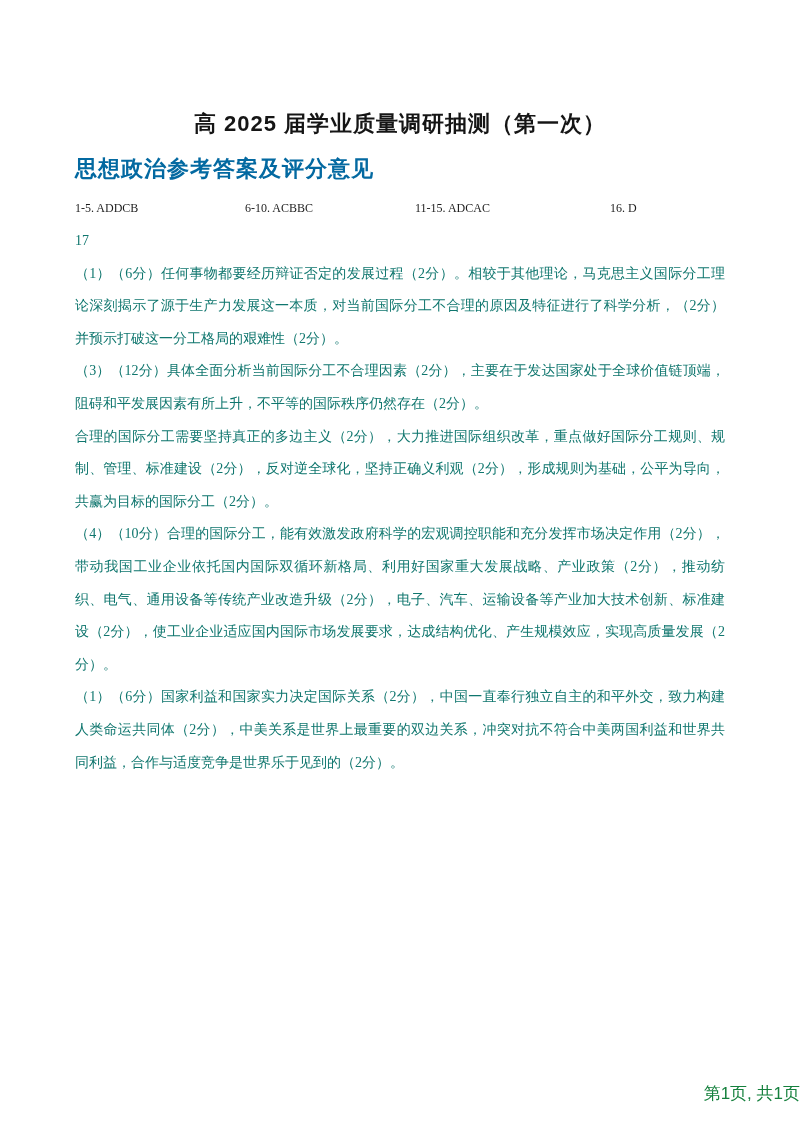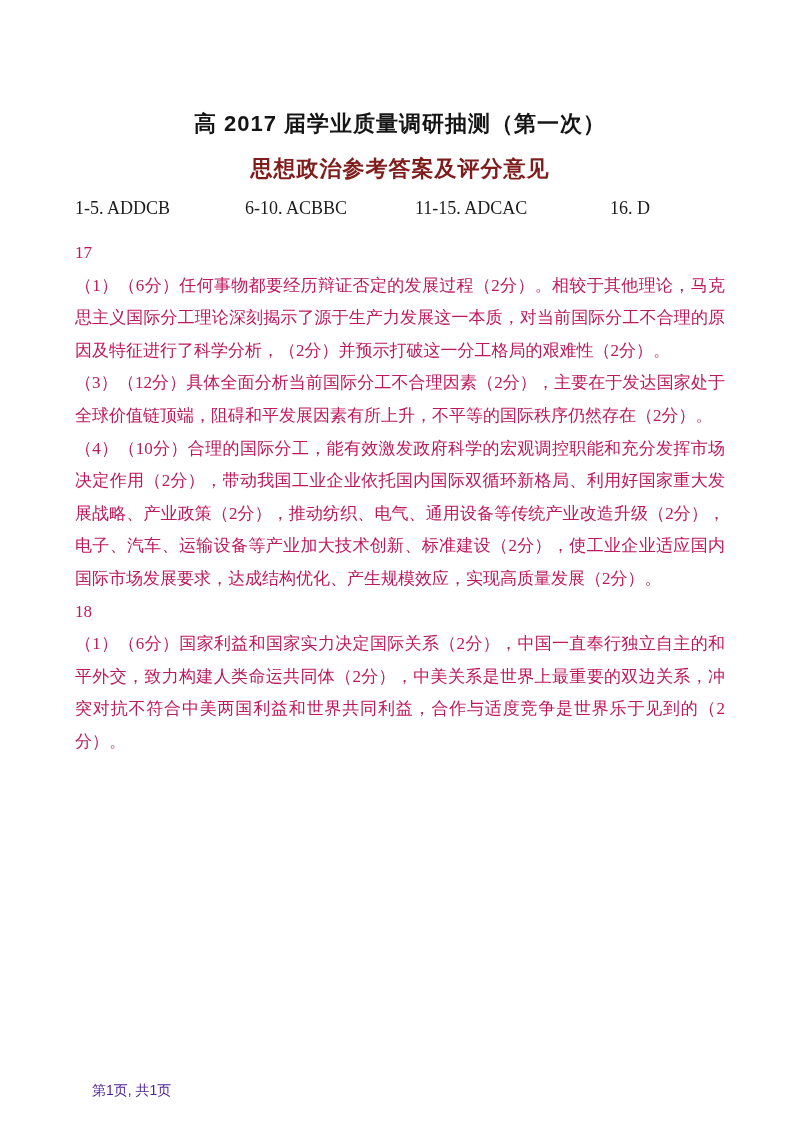--- a/index.html
+++ b/index.html
@@ -26,89 +26,89 @@
     text-align: center;
     font-family: "Liberation Sans", "DejaVu Sans", sans-serif;
     font-weight: 700;
     font-size: 22px;
     line-height: 28px;
     letter-spacing: 1px;
     color: #151515;
   }
   .doc-subtitle {
     margin: 17px 0 0 0;
-    text-align: center;
+    text-align: left;
     font-family: "Liberation Sans", "DejaVu Sans", sans-serif;
     font-weight: 700;
     font-size: 22px;
     line-height: 28px;
     letter-spacing: 1px;
-    color: #7f1d1d;
+    color: #0369a1;
   }
   .answer-row {
     margin-top: 15px;
     display: grid;
     grid-template-columns: 170px 170px 195px 1fr;
-    font-size: 18px;
+    font-size: 12px;
     line-height: 20px;
     color: #1c1c1c;
   }
   .answer-row span {
     white-space: nowrap;
   }
   .body-text {
-    margin-top: 19px;
-    font-size: 17px;
+    margin-top: 7px;
+    font-size: 14px;
     line-height: 32.6px;
-    color: #be185d;
+    color: #0f766e;
   }
   .qnum {
     margin: 0;
   }
   .body-text p {
     margin: 0;
     text-align: justify;
     text-justify: inter-ideograph;
   }
   .footer {
     position: absolute;
     left: 0;
     top: 1082px;
     width: 100%;
-    text-align: left;
+    text-align: right;
     text-indent: 92px;
     font-family: "Liberation Sans", "DejaVu Sans", sans-serif;
-    font-size: 14px;
-    color: #4c1d95;
+    font-size: 17px;
+    color: #15803d;
   }
 </style>
 </head>
 <body>
 
 <div class="page">
   <div class="content">
 
-    <h1 class="doc-title">高 2017 届学业质量调研抽测（第一次）</h1>
+    <h1 class="doc-title">高 2025 届学业质量调研抽测（第一次）</h1>
 
     <h2 class="doc-subtitle">思想政治参考答案及评分意见</h2>
 
     <div class="answer-row">
       <span>1-5. ADDCB</span>
       <span>6-10. ACBBC</span>
       <span>11-15. ADCAC</span>
       <span>16. D</span>
     </div>
 
     <div class="body-text">
 
       <p class="qnum">17</p>
       <p>（1）（6分）任何事物都要经历辩证否定的发展过程（2分）。相较于其他理论，马克思主义国际分工理论深刻揭示了源于生产力发展这一本质，对当前国际分工不合理的原因及特征进行了科学分析，（2分）并预示打破这一分工格局的艰难性（2分）。</p>
       <p>（3）（12分）具体全面分析当前国际分工不合理因素（2分），主要在于发达国家处于全球价值链顶端，阻碍和平发展因素有所上升，不平等的国际秩序仍然存在（2分）。</p>
+      <p>合理的国际分工需要坚持真正的多边主义（2分），大力推进国际组织改革，重点做好国际分工规则、规制、管理、标准建设（2分），反对逆全球化，坚持正确义利观（2分），形成规则为基础，公平为导向，共赢为目标的国际分工（2分）。</p>
       <p>（4）（10分）合理的国际分工，能有效激发政府科学的宏观调控职能和充分发挥市场决定作用（2分），带动我国工业企业依托国内国际双循环新格局、利用好国家重大发展战略、产业政策（2分），推动纺织、电气、通用设备等传统产业改造升级（2分），电子、汽车、运输设备等产业加大技术创新、标准建设（2分），使工业企业适应国内国际市场发展要求，达成结构优化、产生规模效应，实现高质量发展（2分）。</p>
 
-      <p class="qnum">18</p>
       <p>（1）（6分）国家利益和国家实力决定国际关系（2分），中国一直奉行独立自主的和平外交，致力构建人类命运共同体（2分），中美关系是世界上最重要的双边关系，冲突对抗不符合中美两国利益和世界共同利益，合作与适度竞争是世界乐于见到的（2分）。</p>
 
     </div>
   </div>
 
   <div class="footer">第1页, 共1页</div>
 </div>
 
 </body></html>

